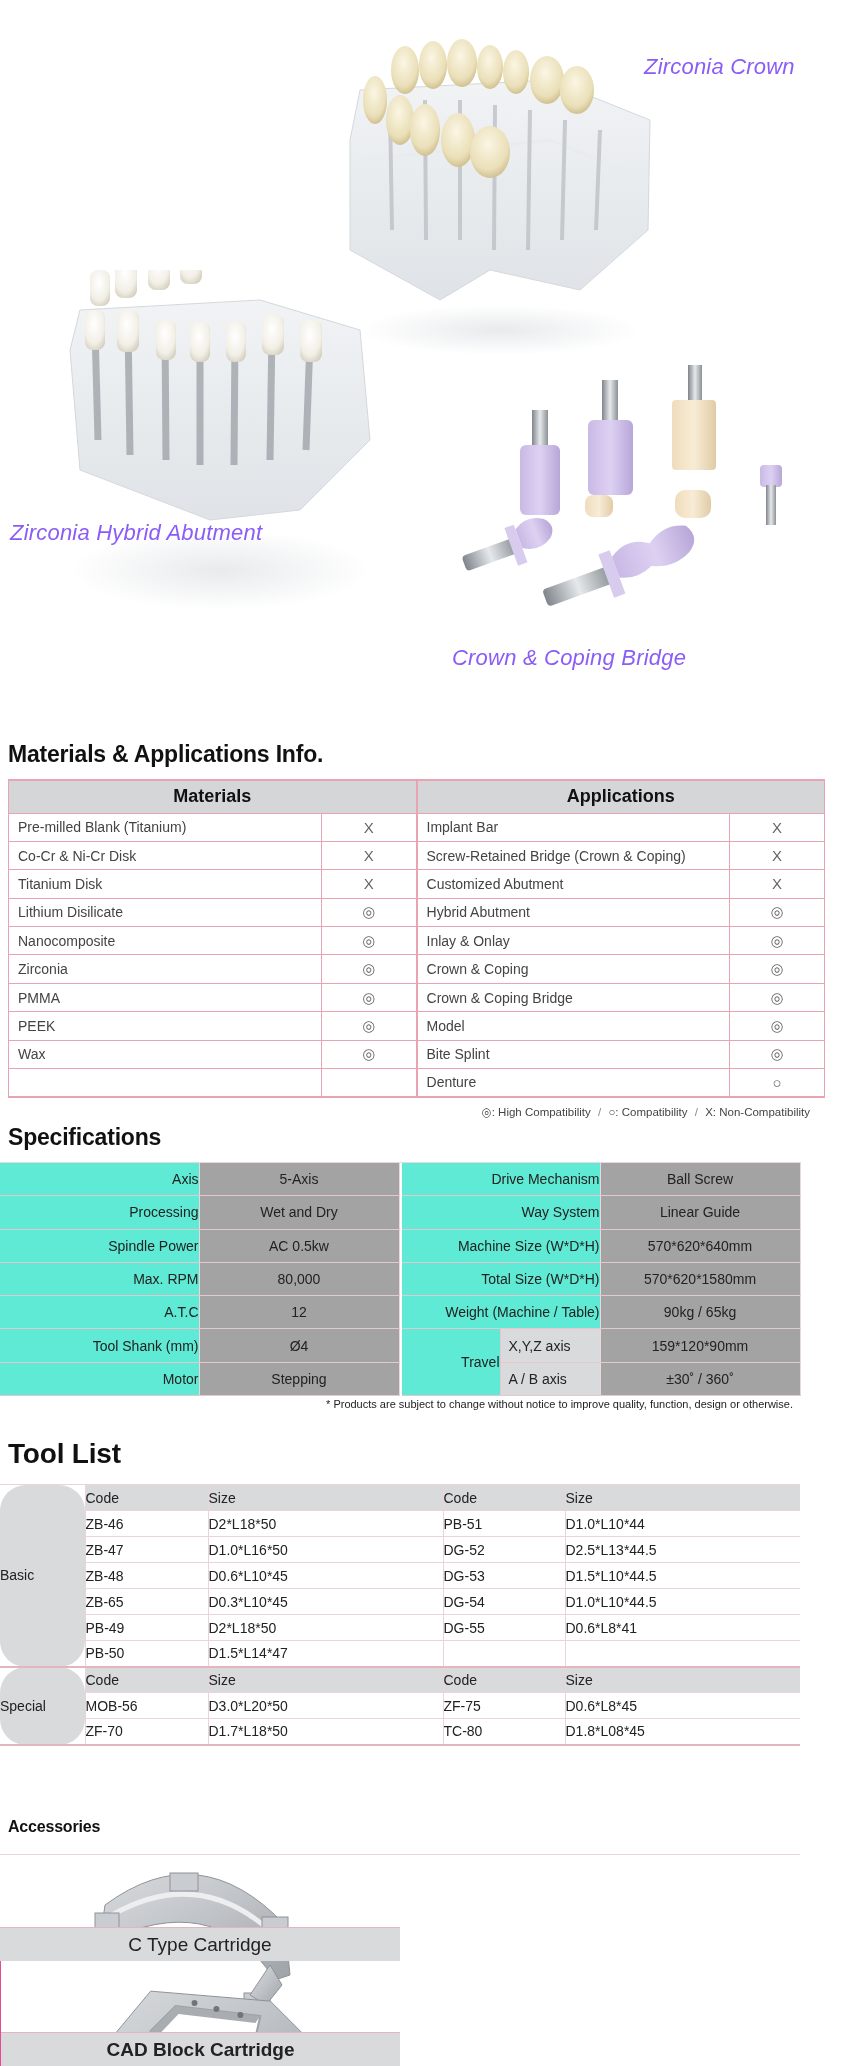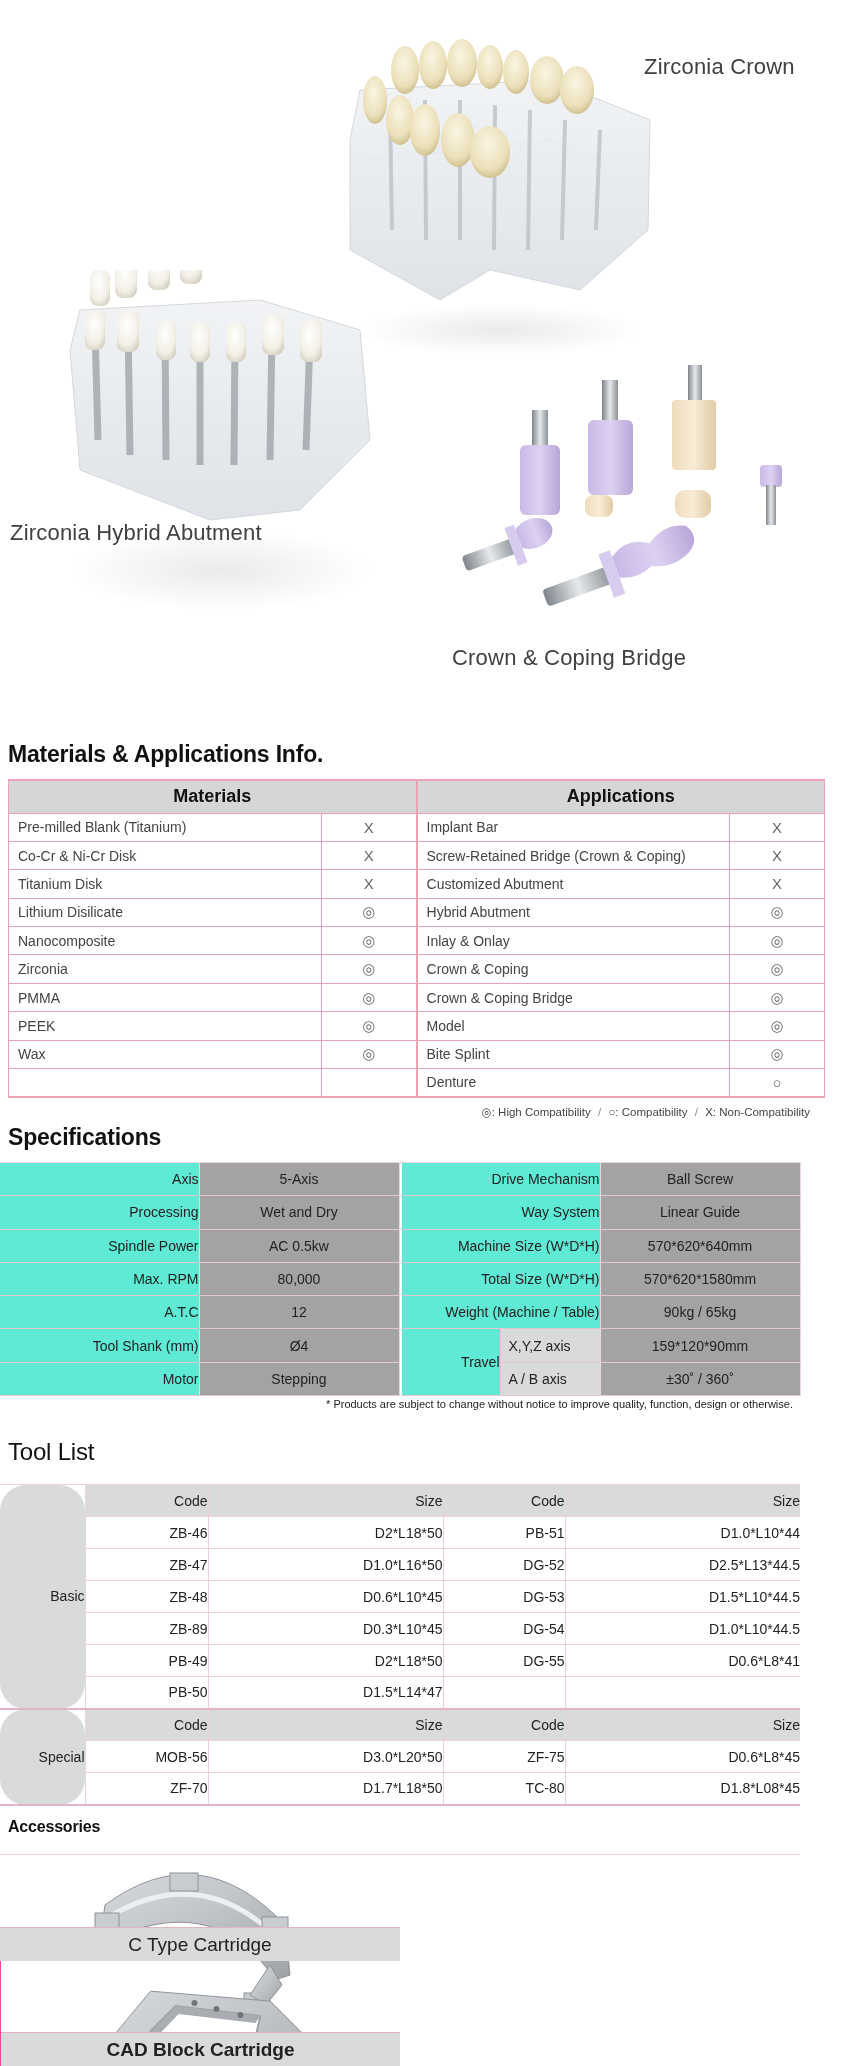--- a/index.html
+++ b/index.html
@@ -2,21 +2,21 @@
 <html><head>
 <meta charset="utf-8">
 <style>
   * { box-sizing: border-box; margin: 0; padding: 0; }
   html, body { width: 857px; height: 2066px; background: #ffffff; overflow: hidden; }
   body { position: relative; font-family: "Liberation Sans", "DejaVu Sans", sans-serif; color: #333; }
 
   
   .hero { position: absolute; left: 0; top: 0; width: 857px; height: 720px; }
   .photo { position: absolute; }
-  .photo-label { position: absolute; font-size: 22px; color: #404040; letter-spacing: 0.2px; white-space: nowrap; }
+  .photo-label { position: absolute; font-size: 22px; color: #8b5cf6; letter-spacing: 0.2px; white-space: nowrap; font-style: italic; }
 
   
   .section-title { position: absolute; left: 8px; font-size: 23px; font-weight: bold; color: #111; letter-spacing: -0.2px; }
 
   
   table { border-collapse: collapse; position: absolute; table-layout: fixed; }
   td, th { font-weight: normal; padding: 0; overflow: hidden; white-space: nowrap; }
 
   
   .ma-table { left: 8px; top: 779px; width: 816px; }
@@ -37,21 +37,21 @@
   .spec-table td.k { background: #5eead4; padding-left: 14px; text-align: right; }
   .spec-table td.v { background: #a3a3a3; text-align: center; border-left: 1px solid #ecd7dc; border-right: 1px solid #ecd7dc; }
   .spec-table td.gap { background: #fff; width: 3px; border-bottom: none; }
   .spec-table td.sub { background: #d9dadc; padding-left: 8px; text-align: left; border-left: 1px solid #e6c7ce; }
   .spec-table tr:first-child td { border-top: 1px solid #ecd7dc; }
 
   .footnote { position: absolute; right: 64px; top: 1398px; font-size: 11px; color: #222; }
 
   
   .tool-table { left: 0; top: 1484px; width: 800px; }
-  .tool-table td { height: 32px; font-size: 14px; color: #222; text-align: right; border-bottom: 1px solid #ecd3d9; border-left: 1px solid #ecd3d9; }
+  .tool-table td { height: 26px; font-size: 14px; color: #222; text-align: left; border-bottom: 1px solid #ecd3d9; border-left: 1px solid #ecd3d9; }
   .tool-table td.cat { background: #d9dadc; border-left: none; border-bottom: 2px solid #e3b5bf; border-radius: 26px; }
   .tool-table td.hd { background: #d9dadc; }
   .tool-table tr.first td { border-top: 1px solid #ecd3d9; }
   .tool-table tr.grp-end td { border-bottom: 2px solid #e3b5bf; }
 
   
   .acc-grid { position: absolute; left: 0; top: 1854px; width: 800px; height: 212px; border-top: 1px solid #ecd3d9; display: flex; flex-direction: column; }
   .acc-cell { position: relative; width: 400px; height: 100%; }
   .acc-cell + .acc-cell { border-left: 1px solid #ec4899; font-weight: bold; }
   .acc-caption { position: absolute; left: 0; bottom: 0; width: 100%; height: 34px; background: #d9dadc; border-top: 1px solid #e3b5bf; text-align: center; line-height: 34px; font-size: 19px; color: #222; }
@@ -331,21 +331,21 @@
         <td class="v">Stepping</td>
         <td class="gap"></td>
         <td class="sub">A / B axis</td>
         <td class="v">±30˚ / 360˚</td>
       </tr>
     </tbody>
 </table>
 
 <div class="footnote">* Products are subject to change without notice to improve quality, function, design or otherwise.</div>
 
-<h2 class="section-title" style="top:1438px;font-weight:normal;font-size:24px">Tool List</h2>
+<h2 class="section-title" style="top:1438px;font-weight:bold;font-size:28px">Tool List</h2>
 
 <table class="tool-table">
   <colgroup>
     <col style="width:85px">
       <col style="width:123px">
       <col style="width:235px">
       <col style="width:122px">
       <col style="width:235px">
   </colgroup>
   <tbody id="tool-body">
@@ -368,21 +368,21 @@
         <td>DG-52</td>
         <td>D2.5*L13*44.5</td>
       </tr>
       <tr>
         <td>ZB-48</td>
         <td>D0.6*L10*45</td>
         <td>DG-53</td>
         <td>D1.5*L10*44.5</td>
       </tr>
       <tr>
-        <td>ZB-89</td>
+        <td>ZB-65</td>
         <td>D0.3*L10*45</td>
         <td>DG-54</td>
         <td>D1.0*L10*44.5</td>
       </tr>
       <tr>
         <td>PB-49</td>
         <td>D2*L18*50</td>
         <td>DG-55</td>
         <td>D0.6*L8*41</td>
       </tr>

